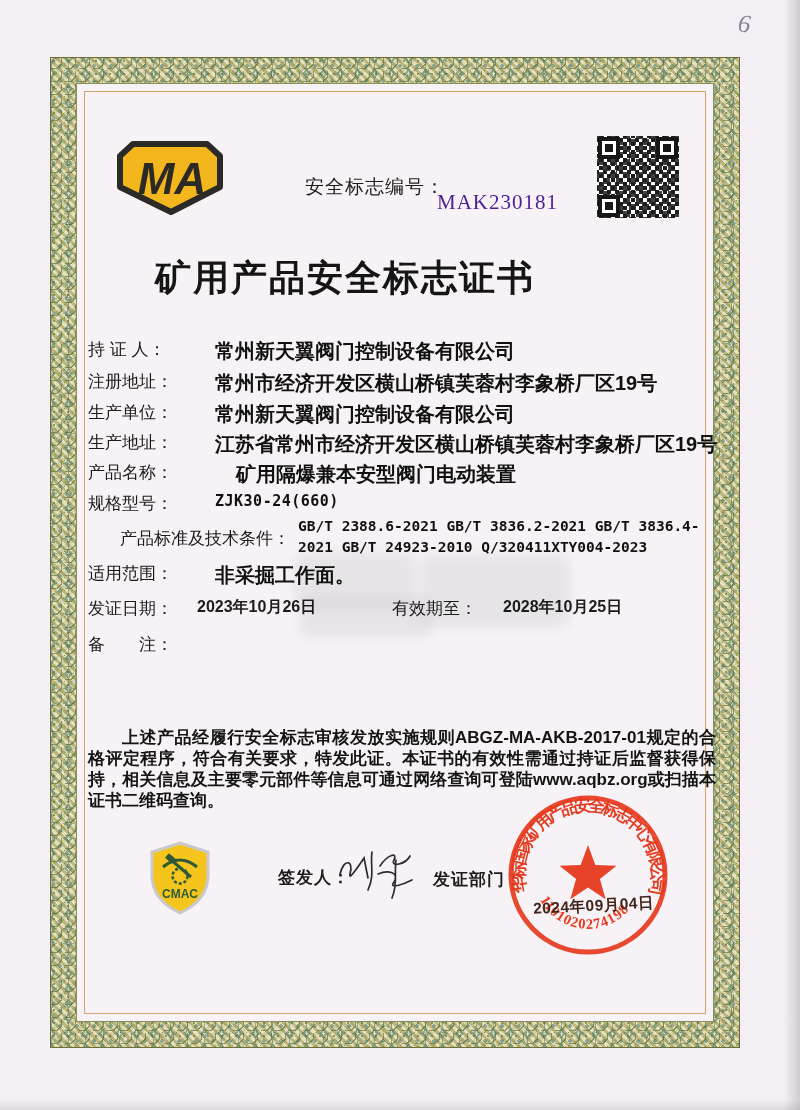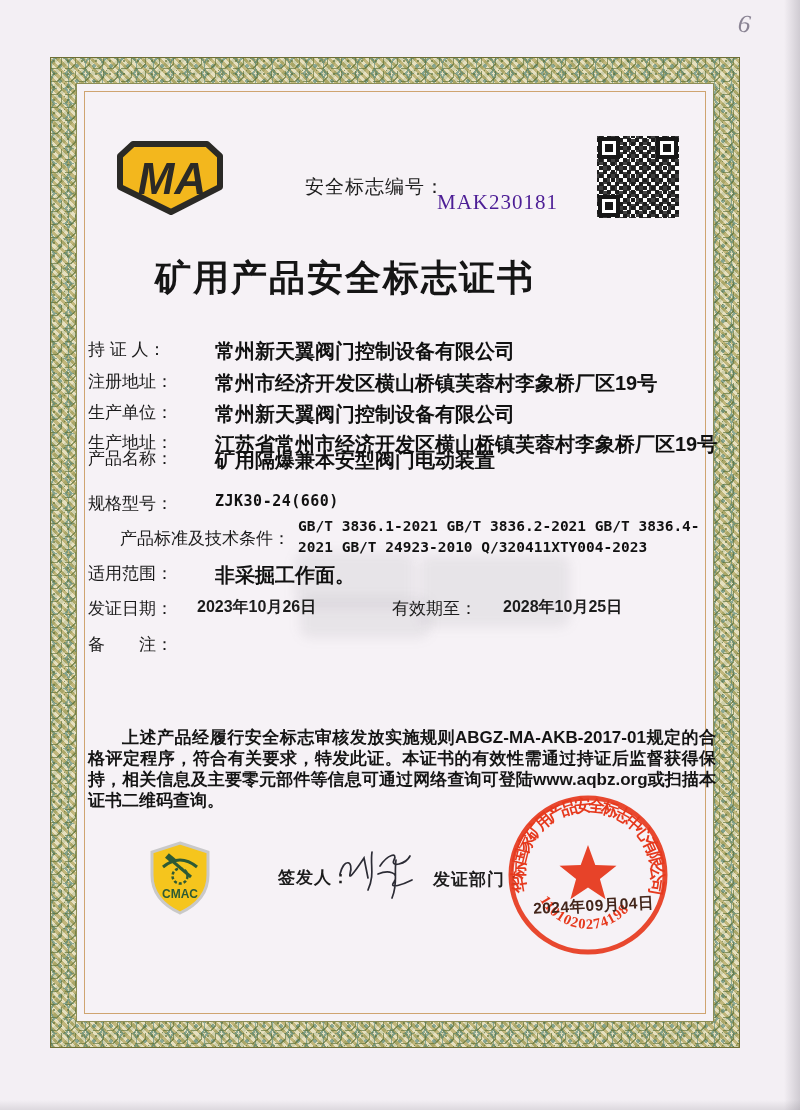--- a/index.html
+++ b/index.html
@@ -43,21 +43,21 @@
   .qr .finder{position:absolute;width:14px;height:14px;border:4px solid #171717;background:#fff;}
   .qr .finder::after{content:"";position:absolute;left:3px;top:3px;width:8px;height:8px;background:#171717;}
   .qr .f-tl{left:1px;top:1px;} .qr .f-tr{right:1px;top:1px;} .qr .f-bl{left:1px;bottom:1px;}
   
   .title{left:50px;top:254px;width:590px;text-align:center;font-size:36px;font-weight:900;
     letter-spacing:2px;color:#151515;font-family:"Liberation Sans",sans-serif;}
   
   .row{position:absolute;left:88px;display:flex;align-items:flex-start;width:630px;}
   .row .lbl{font-size:17px;font-weight:500;color:#1b1b1b;flex:0 0 127px;white-space:nowrap;}
   .row .val{font-size:20px;font-weight:700;color:#111;}
-  .r1{top:338px;} .r2{top:370px;} .r3{top:401px;} .r4{top:431px;} .r5{top:447px;} .r6{top:492px;}
+  .r1{top:338px;} .r2{top:370px;} .r3{top:401px;} .r4{top:431px;} .r5{top:461px;gap:21px;} .r6{top:492px;}
   .r7{top:516px;margin-left:32px;} .r7 .lbl{flex:0 0 auto;margin-top:11px;margin-right:8px;}
   .r7 .val{font-family:"DejaVu Sans Mono",monospace;font-size:14.5px;font-weight:700;width:404px;line-height:21px;}
   .r8{top:562px;}
   .r6 .val{font-family:"DejaVu Sans Mono",monospace;font-size:15px;letter-spacing:0.5px;}
   .dates{top:597px;}
   .dates .lbl2{font-size:17px;font-weight:500;white-space:nowrap;}
   .dates .val2{font-size:16px;font-weight:700;white-space:nowrap;}
   .dates .v-issue{margin-left:24px;width:195px;}
   .dates .l-valid{margin-left:0px;} .dates .v-valid{margin-left:26px;}
   .remark{top:633px;}
@@ -123,21 +123,21 @@
 <div class="row r5">
   <span class="lbl">产品名称：</span>
   <span class="val">矿用隔爆兼本安型阀门电动装置</span>
 </div>
 <div class="row r6">
   <span class="lbl">规格型号：</span>
   <span class="val">ZJK30-24(660)</span>
 </div>
 <div class="row r7">
   <span class="lbl">产品标准及技术条件：</span>
-  <span class="val">GB/T 3836.1-2021 GB/T 3836.2-2021 GB/T 3836.4-2021 GB/T 24923-2010 Q/320411XTY004-2023</span>
+  <span class="val">GB/T 2388.6-2021 GB/T 3836.2-2021 GB/T 3836.4-2021 GB/T 24923-2010 Q/320411XTY004-2023</span>
 </div>
 <div class="row r8">
   <span class="lbl">适用范围：</span>
   <span class="val">非采掘工作面。</span>
 </div>
 
 <div class="row dates">
   <span class="lbl2">发证日期：</span>
   <span class="val2 v-issue">2023年10月26日</span>
   <span class="lbl2 l-valid">有效期至：</span>

